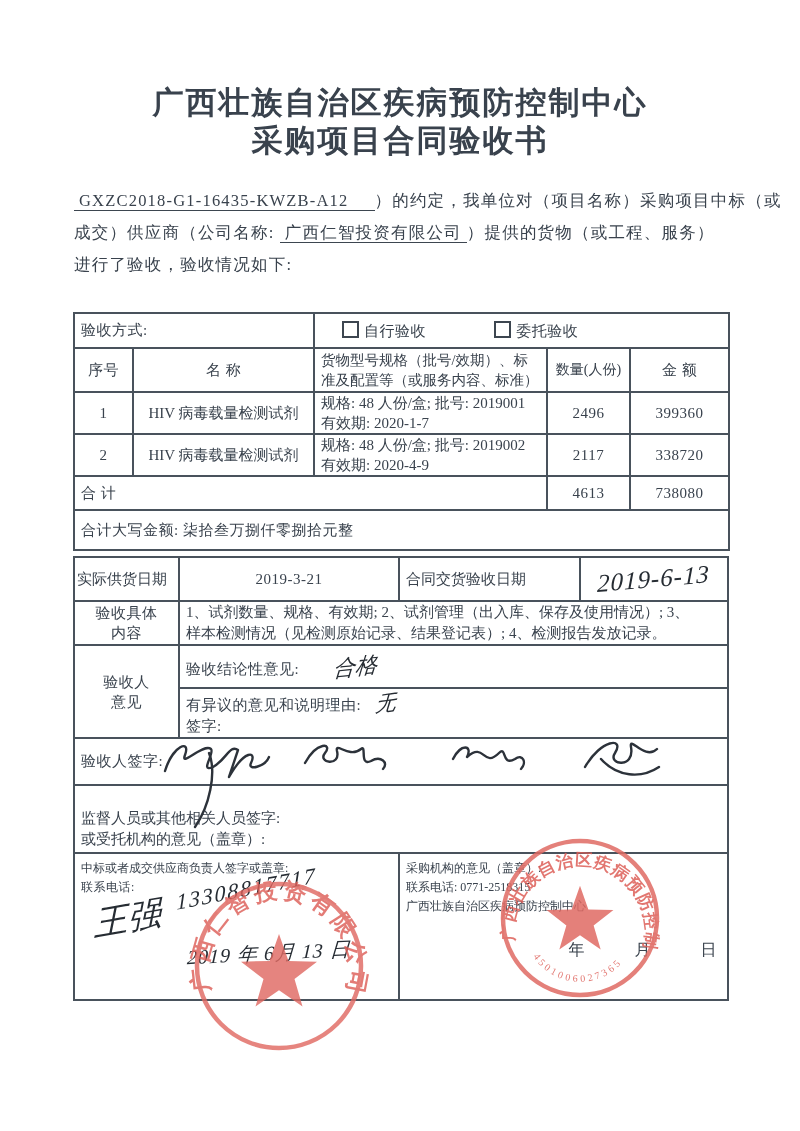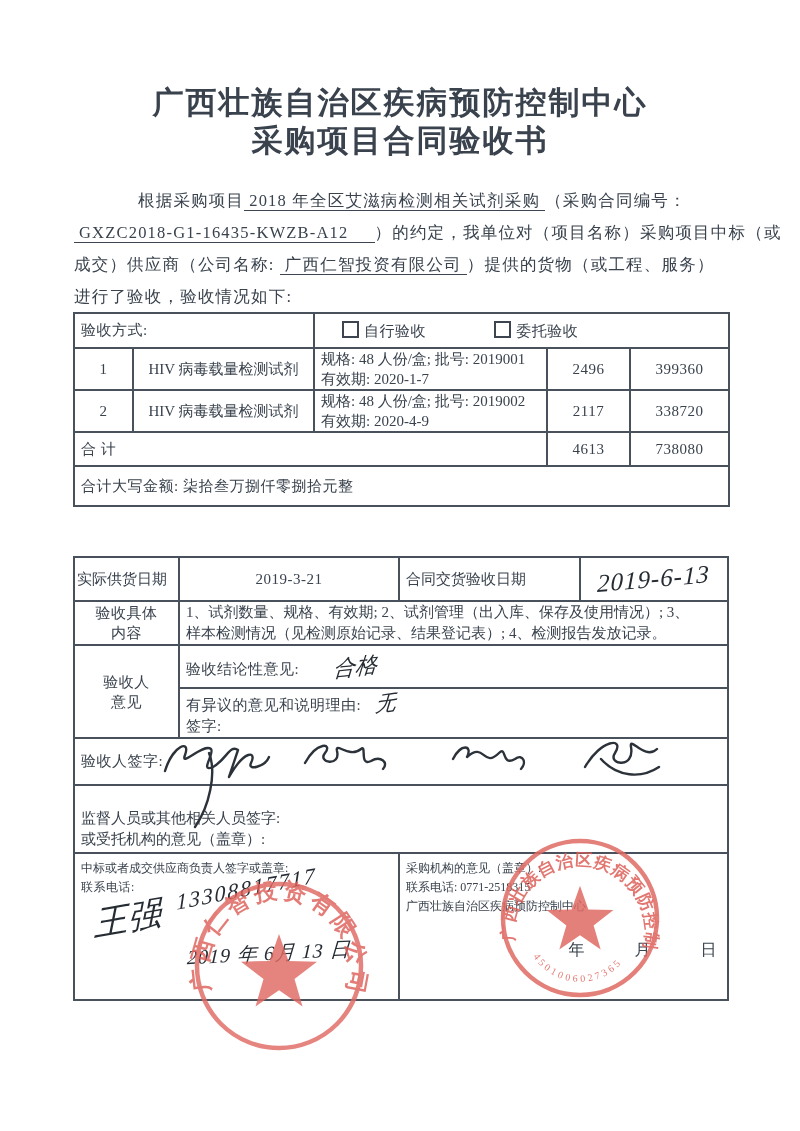--- a/index.html
+++ b/index.html
@@ -40,41 +40,48 @@
 <body>
 
 <div class="page">
 
   <div class="title">
     <div>广西壮族自治区疾病预防控制中心</div>
     <div>采购项目合同验收书</div>
   </div>
 
   <div class="intro">
-    <div class="ln ln1"><span>根据采购项目</span><span class="uline">2018 年全区艾滋病检测相关试剂采购</span><span>（采购合同编号：</span></div>
     <div class="ln"><span class="uline" style="padding-right:26px;">GXZC2018-G1-16435-KWZB-A12</span><span>）的约定，我单位对（项目名称）采购项目中标（或</span></div>
     <div class="ln"><span>成交）供应商（公司名称: </span><span class="uline">广西仁智投资有限公司</span><span>）提供的货物（或工程、服务）</span></div>
     <div class="ln"><span>进行了验收，验收情况如下:</span></div>
   </div>
 
   <table class="t1">
     <colgroup>
         <col style="width:59px">
         <col style="width:181px">
         <col style="width:233px">
         <col style="width:83px">
         <col style="width:99px">
       </colgroup>
     <tbody>
         <tr style="height:35px;">
       <td colspan="2">验收方式:</td>
       <td colspan="3" class="methodcell">
         <span style="margin-left:21px;"><span class="cbx"></span><span>自行验收</span></span>
         <span style="margin-left:64px;"><span class="cbx"></span><span>委托验收</span></span>
       </td>
+    </tr>
+    <tr style="height:44px;">
+      <td class="c">序号</td>
+      <td class="c">名  称</td>
+      <td class="pre" style="font-size:14.5px;letter-spacing:0;">货物型号规格（批号/效期）、标
+准及配置等（或服务内容、标准）</td>
+      <td class="c" style="font-size:14px;letter-spacing:0;padding:0;">数量(人份)</td>
+      <td class="c">金  额</td>
     </tr>
     <tr style="height:42px;">
       <td class="c">1</td>
       <td class="c" style="letter-spacing:0;">HIV 病毒载量检测试剂</td>
       <td class="pre" style="letter-spacing:0;">规格: 48 人份/盒; 批号: 2019001
 有效期: 2020-1-7</td>
       <td class="c">2496</td>
       <td class="c">399360</td>
     </tr>
     <tr style="height:40px;">

